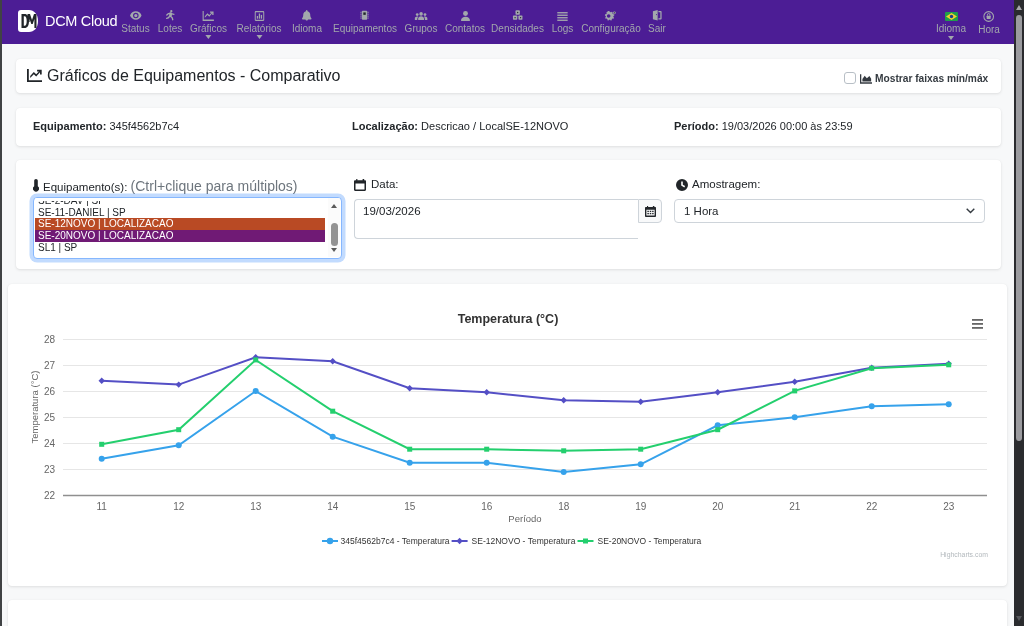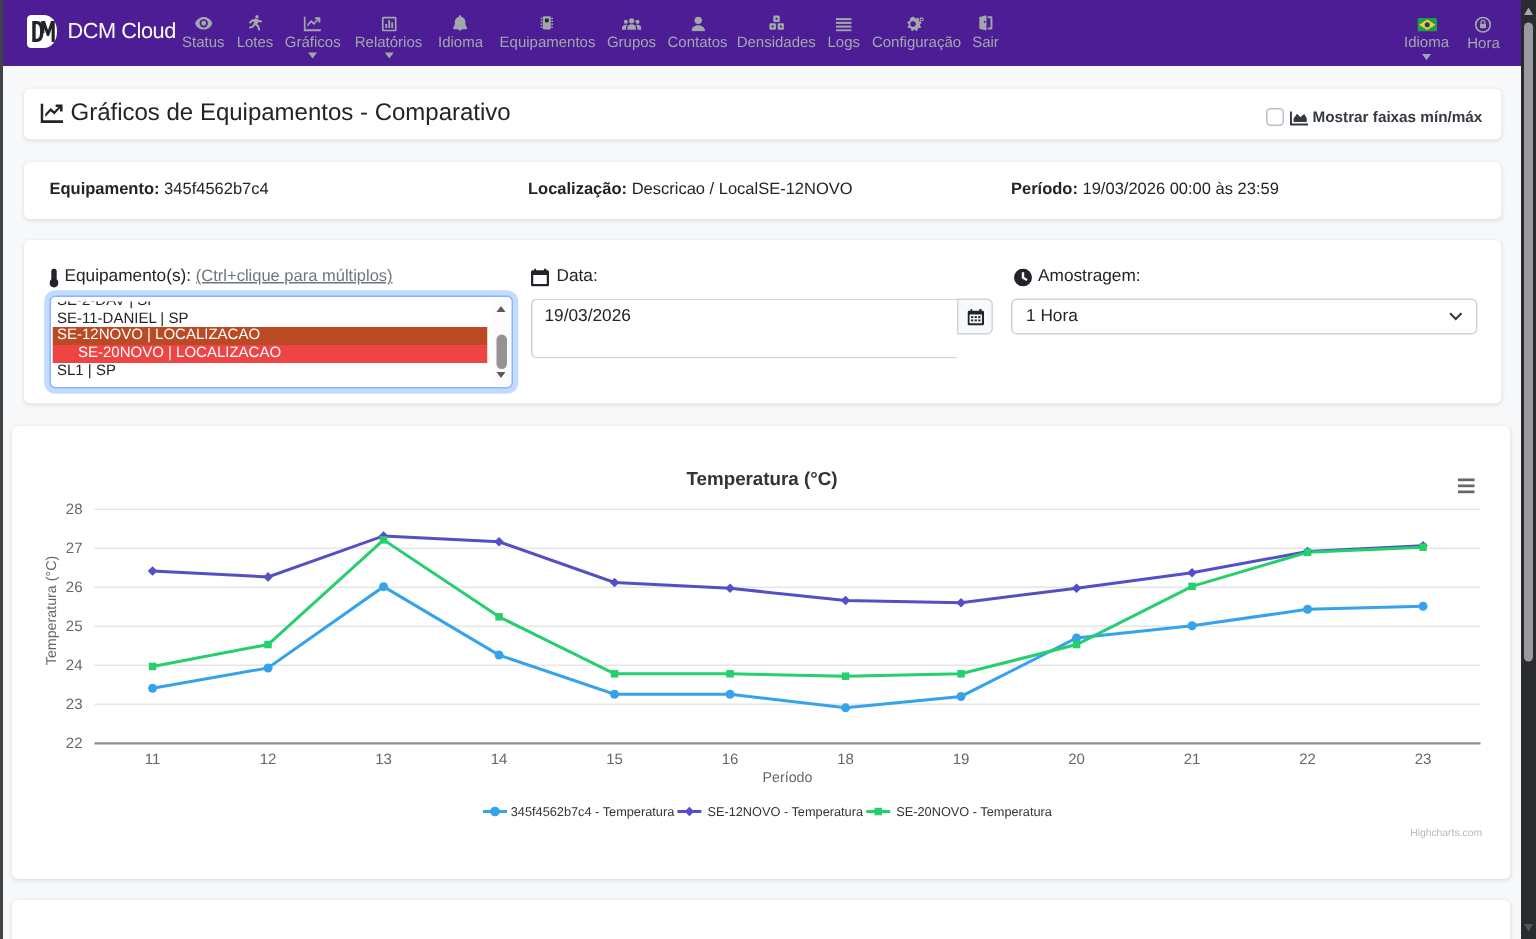--- a/index.html
+++ b/index.html
@@ -15,21 +15,21 @@
            border-left:3.5px solid transparent; border-right:3.5px solid transparent; border-top:4px solid #a2a7ac; }
   
   .card { position:absolute; background:#fff; border-radius:4px; box-shadow:0 1px 3px rgba(0,0,0,.10), 0 0 1px rgba(0,0,0,.06); }
   #card-title  { left:16px; top:59px;  width:985px; height:34px; }
   #card-info   { left:16px; top:108px; width:985px; height:38px; }
   #card-form   { left:16px; top:160px; width:985px; height:109px; }
   #card-chart  { left:8px;  top:284px; width:999px; height:302px; }
   .b { font-weight:bold; }
   
   .flabel { position:absolute; top:178px; font-size:11.5px; color:#212529; font-weight:normal; white-space:nowrap; }
-  .fsmall { font-weight:normal; color:#6d757d; font-size:11px;text-decoration:underline; }
+  .fsmall { font-weight:normal; color:#6d757d; font-size:14px; }
   .ctrl { position:absolute; background:#fff; border:1px solid #ced4da; border-radius:4px; font-size:11.5px; color:#212529; }
   
   #sb { position:absolute; right:0; top:0; width:10px; height:626px; background:#2a2b2e; }
   #sb .thumb { position:absolute; left:2px; width:6px; border-radius:3px; background:#9b9b9f; top:15px; height:426px; }
   #sb .up { position:absolute; top:5px; left:1.5px; width:0; height:0; border-left:3.5px solid transparent; border-right:3.5px solid transparent; border-bottom:5px solid #a8a8ac; }
   #sb .dn { position:absolute; bottom:5px; left:1.5px; width:0; height:0; border-left:3.5px solid transparent; border-right:3.5px solid transparent; border-top:5px solid #55565a; }
   #leftedge { position:absolute; left:0; top:0; width:1.5px; height:626px; background:#404244; z-index:50; }
 </style>
 </head>
 <body>
@@ -239,21 +239,21 @@
     </svg>
   <div class="abs flabel" style="left:676px;top:18px">Amostragem:</div>
 
   <div class="abs" style="left:17px;top:37px;width:309px;height:62px;background:#fff;border:1px solid #86b7fe;border-radius:4px;box-shadow:0 0 0 3.5px rgba(13,110,253,.25);overflow:hidden">
     <div style="position:absolute;left:1px;top:0;right:16px;bottom:1px;overflow:hidden;font-size:10px;color:#212529">
       <div style="position:absolute;left:0;top:0;right:0;height:3px;background:#fff;z-index:2"></div>
       <div style="margin-top:-3px">
         <div style="height:11.7px;line-height:11.7px;padding-left:3px;white-space:nowrap">SE-2-DAV | SP</div>
         <div style="height:11.7px;line-height:11.7px;padding-left:3px;white-space:nowrap">SE-11-DANIEL | SP</div>
         <div style="height:11.7px;line-height:11.7px;padding-left:3px;white-space:nowrap;background:#b94a24;color:#fff">SE-12NOVO | LOCALIZACAO</div>
-        <div style="height:11.7px;line-height:11.7px;padding-left:17px;white-space:nowrap;background:#ef4444;color:#fff">SE-20NOVO | LOCALIZACAO</div>
+        <div style="height:11.7px;line-height:11.7px;padding-left:3px;white-space:nowrap;background:#701a75;color:#fff">SE-20NOVO | LOCALIZACAO</div>
         <div style="height:11.7px;line-height:11.7px;padding-left:3px;white-space:nowrap">SL1 | SP</div>
       </div>
     </div>
     <div style="position:absolute;right:1px;top:0;bottom:1px;width:12px;background:#fbfbfb">
       <div style="position:absolute;top:6px;left:2.5px;width:0;height:0;border-left:3.5px solid transparent;border-right:3.5px solid transparent;border-bottom:4.5px solid #5a5a5a"></div>
       <div style="position:absolute;top:25px;left:3px;width:7px;height:23px;background:#939393;border-radius:3.5px"></div>
       <div style="position:absolute;bottom:5px;left:2.5px;width:0;height:0;border-left:3.5px solid transparent;border-right:3.5px solid transparent;border-top:4.5px solid #5a5a5a"></div>
     </div>
   </div>
 

